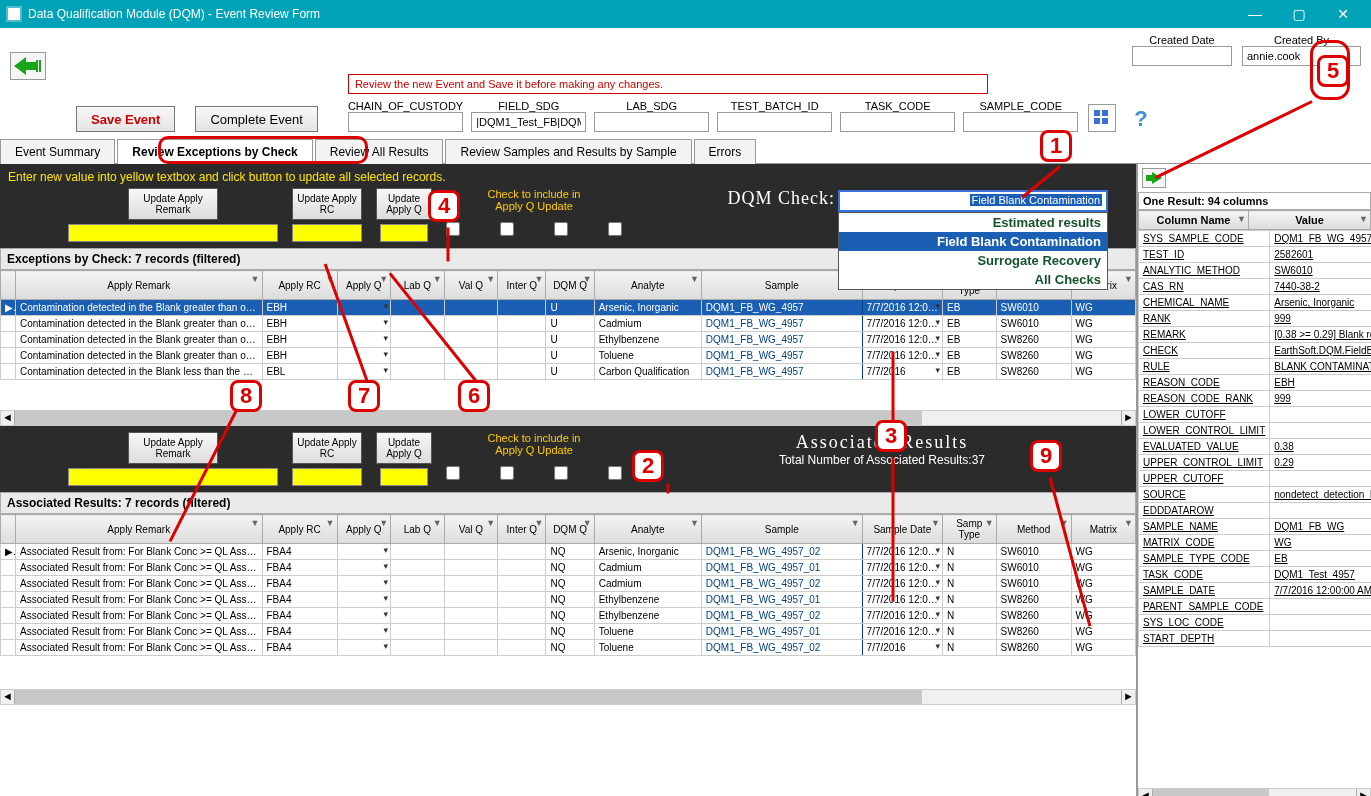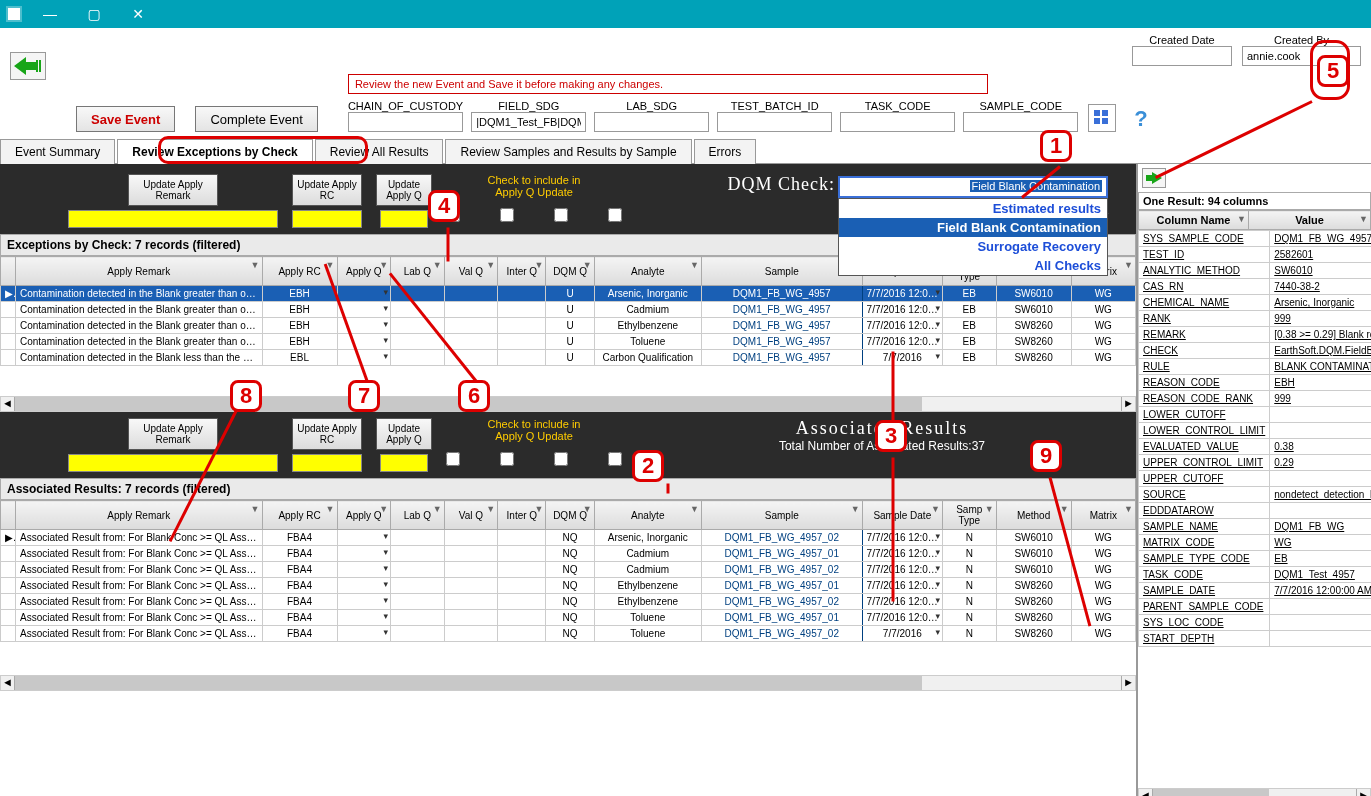--- a/index.html
+++ b/index.html
@@ -40,25 +40,25 @@
 .yellow-input.w210{width:210px;} .yellow-input.w70{width:70px;} .yellow-input.w48{width:48px;}
 
 .check-inc { color:#ffcc00; font-size:11px; }
 .chk { width:14px;height:14px; }
 
 .dqm-check-label { color:#fff; font-family:"Copperplate","Palatino",serif; font-size:18px; letter-spacing:1px; }
 .dqm-select-wrap { position:relative; display:inline-block;}
 .dqm-select { border:2px solid #3a6fd8; background:#fff; width:270px; height:22px; padding:0 4px; font-size:13px;}
 .dqm-select .sel-text { background:#1a5fb4; color:#fff; display:inline-block; padding:0 2px;}
 .dqm-dropdown { position:absolute; top:22px; left:0; width:270px; border:1px solid #555; background:#fff; z-index:10;}
-.dqm-dropdown div { padding:2px 6px; font-size:13px; font-weight:bold; color:#1d4ed8;}
+.dqm-dropdown div { padding:2px 6px; font-size:13px; font-weight:bold; color:#14532d;}
 .dqm-dropdown div.hl { background:#1a5fb4; color:#fff;}
 
 .section-title { background:#eaeaea; border:1px solid #aaa; padding:3px 6px; font-weight:bold; font-size:12px;}
-.grid { width:100%; border-collapse:collapse; table-layout:fixed;text-align:center;}
+.grid { width:100%; border-collapse:collapse; table-layout:fixed;}
 .grid th { background:linear-gradient(#f4f4f4,#dcdcdc); border:1px solid #aaa; font-size:10px; font-weight:normal; padding:3px 2px; position:relative;}
 .grid td { border:1px solid #ccc; font-size:10px; padding:2px 4px; white-space:nowrap; overflow:hidden; text-overflow:ellipsis; background:#fff;}
 .grid tr.selected td { background:#1a5fb4; color:#fff;}
 .grid td.sample { color:#004080; border-left:1px solid #004080; border-right:1px solid #004080;}
 .filter-ico { position:absolute; right:2px; top:3px; font-size:9px; color:#666;}
 .row-handle { width:12px; background:#e8e8e8; border:1px solid #aaa;}
 .dd-cell { position:relative;}
 .dd-cell::after { content:"▾"; position:absolute; right:2px; top:1px; font-size:9px; color:#333;}
 
 .assoc-header { color:#fff; font-family:"Copperplate","Palatino",serif; font-size:18px; letter-spacing:2px; text-align:center;}
@@ -80,20 +80,21 @@
 .grid-icon-btn{width:28px;height:28px;border:1px solid #999;background:#fff;display:flex;align-items:center;justify-content:center;}
 </style>
 </head>
 <body>
 
 <div class="titlebar">
   <svg class="icon" viewBox="0 0 16 16">
       <rect width="16" height="16" fill="#fff" opacity=".3"></rect>
       <rect x="2" y="2" width="12" height="12" fill="#fff"></rect>
     </svg>
+  <div class="title">Data Qualification Module (DQM) - Event Review Form</div>
   <div class="win-btn">—</div>
   <div class="win-btn">▢</div>
   <div class="win-btn">✕</div>
 </div>
 
 <div style="display:flex;">
   <div class="back-arrow">
     <svg width="28" height="18" viewBox="0 0 28 18">
         <polygon points="0,9 12,0 12,5 22,5 22,13 12,13 12,18" fill="#18a518"></polygon>
         <rect x="22" y="3" width="2" height="12" fill="#18a518"></rect>
@@ -164,20 +165,21 @@
     <div class="tab active">Review Exceptions by Check</div>
     <div class="tab">Review All Results</div>
     <div class="tab">Review Samples and Results by Sample</div>
     <div class="tab">Errors</div>
   </div>
 
 <div class="main-wrap">
 <div class="left-pane">
 
   <div class="dark-band">
+    <div class="yellow-text">Enter new value into yellow textbox and click button to update all selected records.</div>
     <div style="display:flex; gap:14px; align-items:flex-start; margin-top:4px;">
       <div style="display:flex;flex-direction:column;gap:4px;align-items:center;margin-left:60px;">
         <button class="update-btn">Update Apply Remark</button>
         <input class="yellow-input w210" style="">
       </div>
       <div style="display:flex;flex-direction:column;gap:4px;align-items:center;">
         <button class="update-btn" style="width:70px">Update Apply RC</button>
         <input class="yellow-input w70" style="">
       </div>
       <div style="display:flex;flex-direction:column;gap:4px;align-items:center;">

